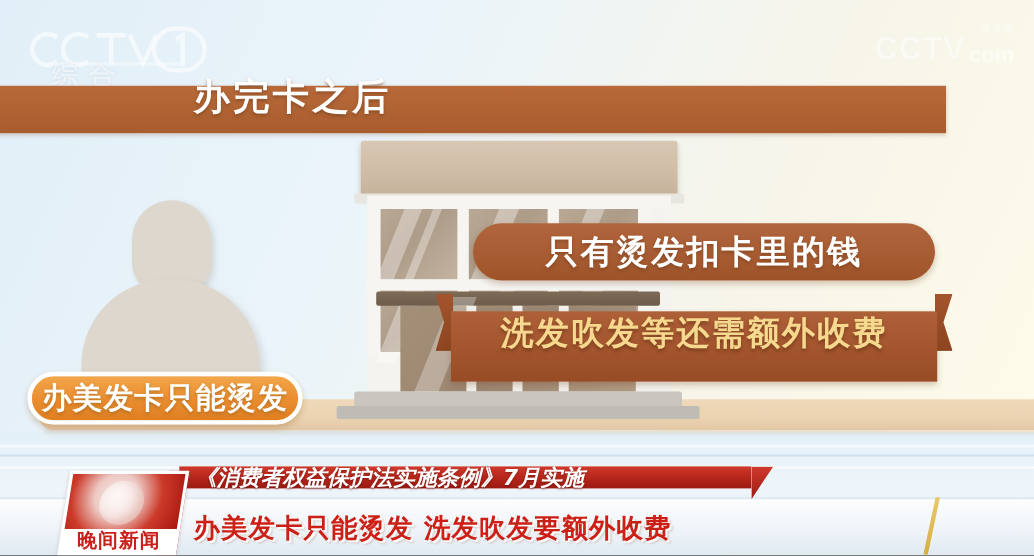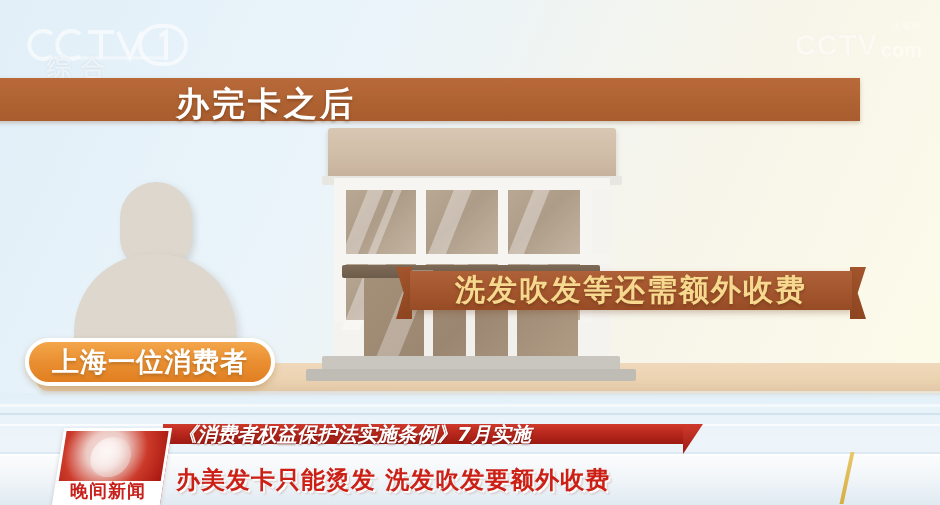--- a/index.html
+++ b/index.html
@@ -55,21 +55,21 @@
   .wm-row{display:flex;align-items:flex-end;gap:3px;}
   .wm-dom{font-size:20px;font-weight:bold;color:rgba(255,255,255,.9);}
 
   
   .topbar{
     position:absolute;left:-30px;top:78px;width:890px;height:43px;
     background:linear-gradient(180deg,#b9693a 0%,#b06434 45%,#a95c2d 100%);
     box-shadow:0 2px 4px rgba(120,70,35,.28);
   }
   .topbar-text{
-    position:absolute;left:176px;top:84px;
+    position:absolute;left:176px;top:68px;
     font-size:33px;font-weight:bold;color:#ffffff;letter-spacing:3px;
     font-family:"DejaVu Sans","Liberation Sans",sans-serif;
     text-shadow:0 2px 3px rgba(110,60,25,.55);
     line-height:40px;
   }
 
   
   .bldg{position:absolute;left:318px;top:128px;width:305px;height:252px;}
   .bldg-sign{
     position:absolute;left:10px;top:0;width:288px;height:50px;
@@ -124,23 +124,23 @@
   }
   .q1 span{
     font-size:30px;font-weight:bold;color:#fff;letter-spacing:2px;
     font-family:"DejaVu Sans","Liberation Sans",sans-serif;
     text-shadow:0 2px 3px rgba(105,55,22,.5);
   }
 
   
   .q2wrap{position:absolute;left:396px;top:267px;width:470px;height:52px;}
   .q2{
-    position:absolute;left:14px;top:4px;width:442px;height:39px;
+    position:absolute;left:14px;top:16px;width:442px;height:64px;
     background:linear-gradient(180deg,#ae6038 0%,#a3552d 55%,#974c25 100%);
-    display:flex;align-items:center;justify-content:center;
+    display:flex;align-items:flex-start;justify-content:center;
     box-shadow:0 3px 6px rgba(120,70,35,.3);
   }
   .q2 span{
     font-size:30px;font-weight:bold;color:#f6d88e;letter-spacing:2px;
     font-family:"DejaVu Sans","Liberation Sans",sans-serif;
     text-shadow:0 2px 3px rgba(100,50,20,.55);
   }
   .q2-tip{
     position:absolute;top:0;width:16px;height:52px;
     background:linear-gradient(180deg,#a3552d 0%,#8e4620 100%);
@@ -329,36 +329,39 @@
       <div class="win-gl" style="left:28px;top:-8px;width:22px;height:96px;background:rgba(255,255,255,.30);"></div>
       <div class="door-m" style="left:60px;top:0;width:9px;height:78px;"></div>
       <div class="door-m" style="left:102px;top:0;width:9px;height:78px;"></div>
       <div class="door-m" style="left:144px;top:0;width:9px;height:78px;"></div>
     </div>
 
     <div class="base-step"></div>
     <div class="base-step2"></div>
   </div>
 
+  <div class="q1">
+    <span>只有烫发扣卡里的钱</span>
+  </div>
 
   <div class="q2wrap">
     <div class="q2-tip l"></div>
     <div class="q2-tip r"></div>
     <div class="q2">
       <span>洗发吹发等还需额外收费</span>
     </div>
   </div>
 
   <div class="silo">
     <div class="silo-head"></div>
     <div class="silo-body"></div>
   </div>
 
   <div class="pill">
-    <span>上海一位消费者</span>
+    <span>办美发卡只能烫发</span>
   </div>
 
   <div class="lt-kicker">
     <span>《消费者权益保护法实施条例》7月实施</span>
   </div>
   <div class="lt-kicker-tail"></div>
 
   <div class="lt-headline"></div>
   <div class="lt-headline-text">办美发卡只能烫发 洗发吹发要额外收费</div>
   <div class="lt-slash"></div>

